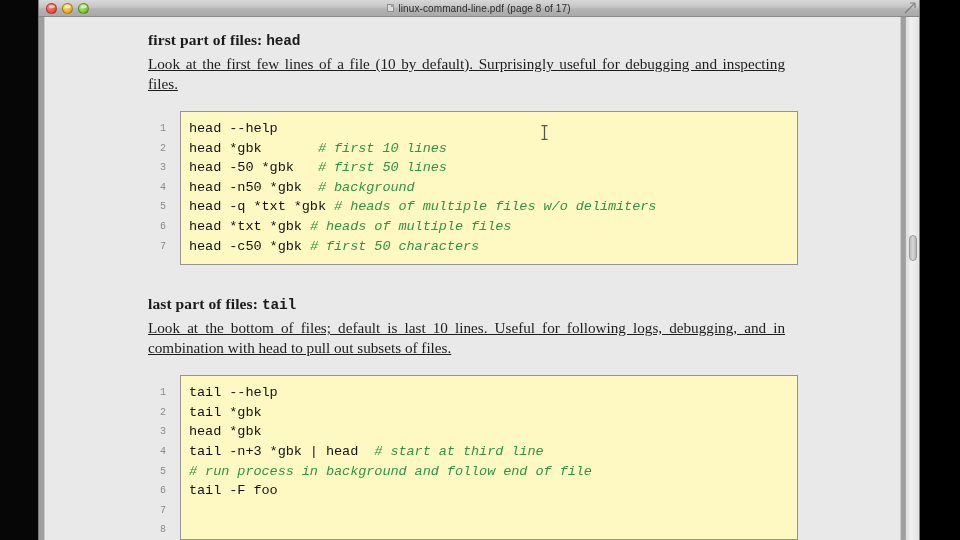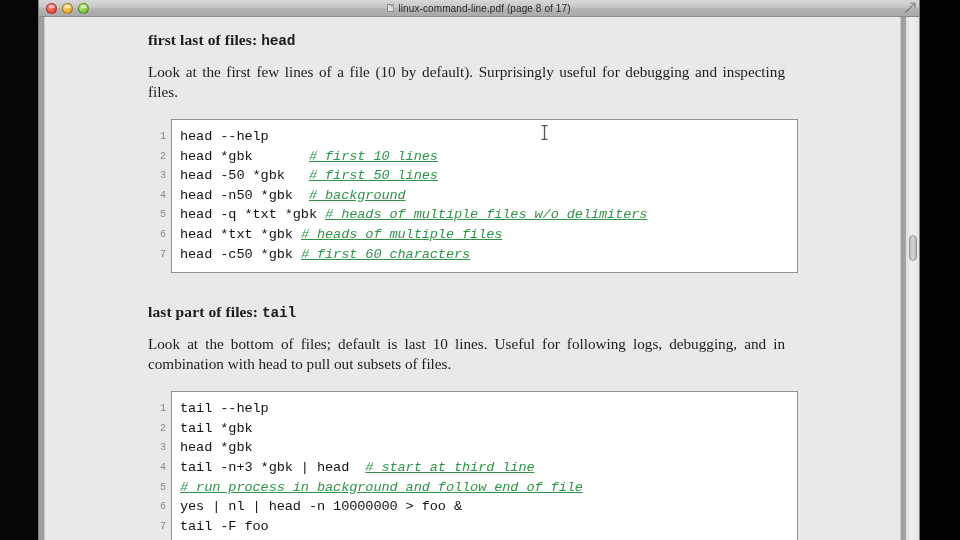--- a/index.html
+++ b/index.html
@@ -166,22 +166,23 @@
     font-size: 14.5px;
     letter-spacing: -0.2px;
   }
 
   .para {
     font-family: "Liberation Serif", serif;
     font-size: 15.2px;
     line-height: 20px;
     color: #1d1d1d;
     text-align: justify;
-    margin-top: 13px;
+    margin-top: 5px;
     width: 637px;
+    text-decoration: underline;
   }
 
   
   .codeblock {
     position: relative;
     margin-top: 17px;
     display: flex;
   }
   .gutter {
     width: 18px;
@@ -190,36 +191,35 @@
     text-align: right;
     font-family: "Liberation Mono", monospace;
     font-size: 10px;
     color: #8a8a8a;
     line-height: 19.6px;
     user-select: none;
   }
   .codebox {
     flex: 1 1 auto;
     border: 1px solid #949494;
-    background: #ffffff;
+    background: #fef9c3;
     padding: 7px 8px 8px 8px;
-    margin-left: 5px;
+    margin-left: 14px;
   }
   .codeline {
     font-family: "Liberation Mono", monospace;
     font-size: 13.6px;
     line-height: 19.6px;
     color: #121212;
     white-space: pre;
     letter-spacing: -0.1px;
   }
   .cmt {
     color: #2f9448;
     font-style: italic;
-    text-decoration: underline;
   }
 
   
   #text-cursor {
     position: absolute;
     left: 496px;
     top: 108px;
     width: 7px;
     height: 15px;
     z-index: 40;
@@ -247,21 +247,21 @@
       </svg>
     </div>
 
     <div id="viewport">
       <div id="page">
 
         <div id="content">
 
           <div>
             <div class="sec-head">
-              <span>first last of files:</span>
+              <span>first part of files:</span>
               <span class="mono">head</span>
             </div>
             <p class="para">Look at the first few lines of a file (10 by default).  Surprisingly useful for debugging and inspecting files.</p>
 
             <div class="codeblock">
               <div class="gutter">
                 <div>1</div>
                 <div>2</div>
                 <div>3</div>
                 <div>4</div>
@@ -269,21 +269,21 @@
                 <div>6</div>
                 <div>7</div>
               </div>
               <div class="codebox">
                 <div class="codeline"><span>head --help</span><span class="cmt"></span></div>
                 <div class="codeline"><span>head *gbk       </span><span class="cmt"># first 10 lines</span></div>
                 <div class="codeline"><span>head -50 *gbk   </span><span class="cmt"># first 50 lines</span></div>
                 <div class="codeline"><span>head -n50 *gbk  </span><span class="cmt"># background</span></div>
                 <div class="codeline"><span>head -q *txt *gbk </span><span class="cmt"># heads of multiple files w/o delimiters</span></div>
                 <div class="codeline"><span>head *txt *gbk </span><span class="cmt"># heads of multiple files</span></div>
-                <div class="codeline"><span>head -c50 *gbk </span><span class="cmt"># first 60 characters</span></div>
+                <div class="codeline"><span>head -c50 *gbk </span><span class="cmt"># first 50 characters</span></div>
               </div>
             </div>
           </div>
 
           <div style="margin-top:30px;">
             <div class="sec-head">
               <span>last part of files:</span>
               <span class="mono">tail</span>
             </div>
             <p class="para">Look at the bottom of files; default is last 10 lines. Useful for following logs, debugging, and in combination with head to pull out subsets of files.</p>
@@ -298,21 +298,20 @@
                 <div>6</div>
                 <div>7</div>
                 <div>8</div>
               </div>
               <div class="codebox">
                 <div class="codeline"><span>tail --help</span><span class="cmt"></span></div>
                 <div class="codeline"><span>tail *gbk</span><span class="cmt"></span></div>
                 <div class="codeline"><span>head *gbk</span><span class="cmt"></span></div>
                 <div class="codeline"><span>tail -n+3 *gbk | head  </span><span class="cmt"># start at third line</span></div>
                 <div class="codeline"><span></span><span class="cmt"># run process in background and follow end of file</span></div>
-                <div class="codeline"><span>yes | nl | head -n 10000000 &gt; foo &amp;</span><span class="cmt"></span></div>
                 <div class="codeline"><span>tail -F foo</span><span class="cmt"></span></div>
               </div>
             </div>
           </div>
 
         </div>
 
         <svg id="text-cursor" viewBox="0 0 7 15">
           <path d="M0.5 0.5 H6.5 M3.5 0.5 V14.5 M0.5 14.5 H6.5" stroke="#555555" stroke-width="1.3" fill="none"></path>
         </svg>

